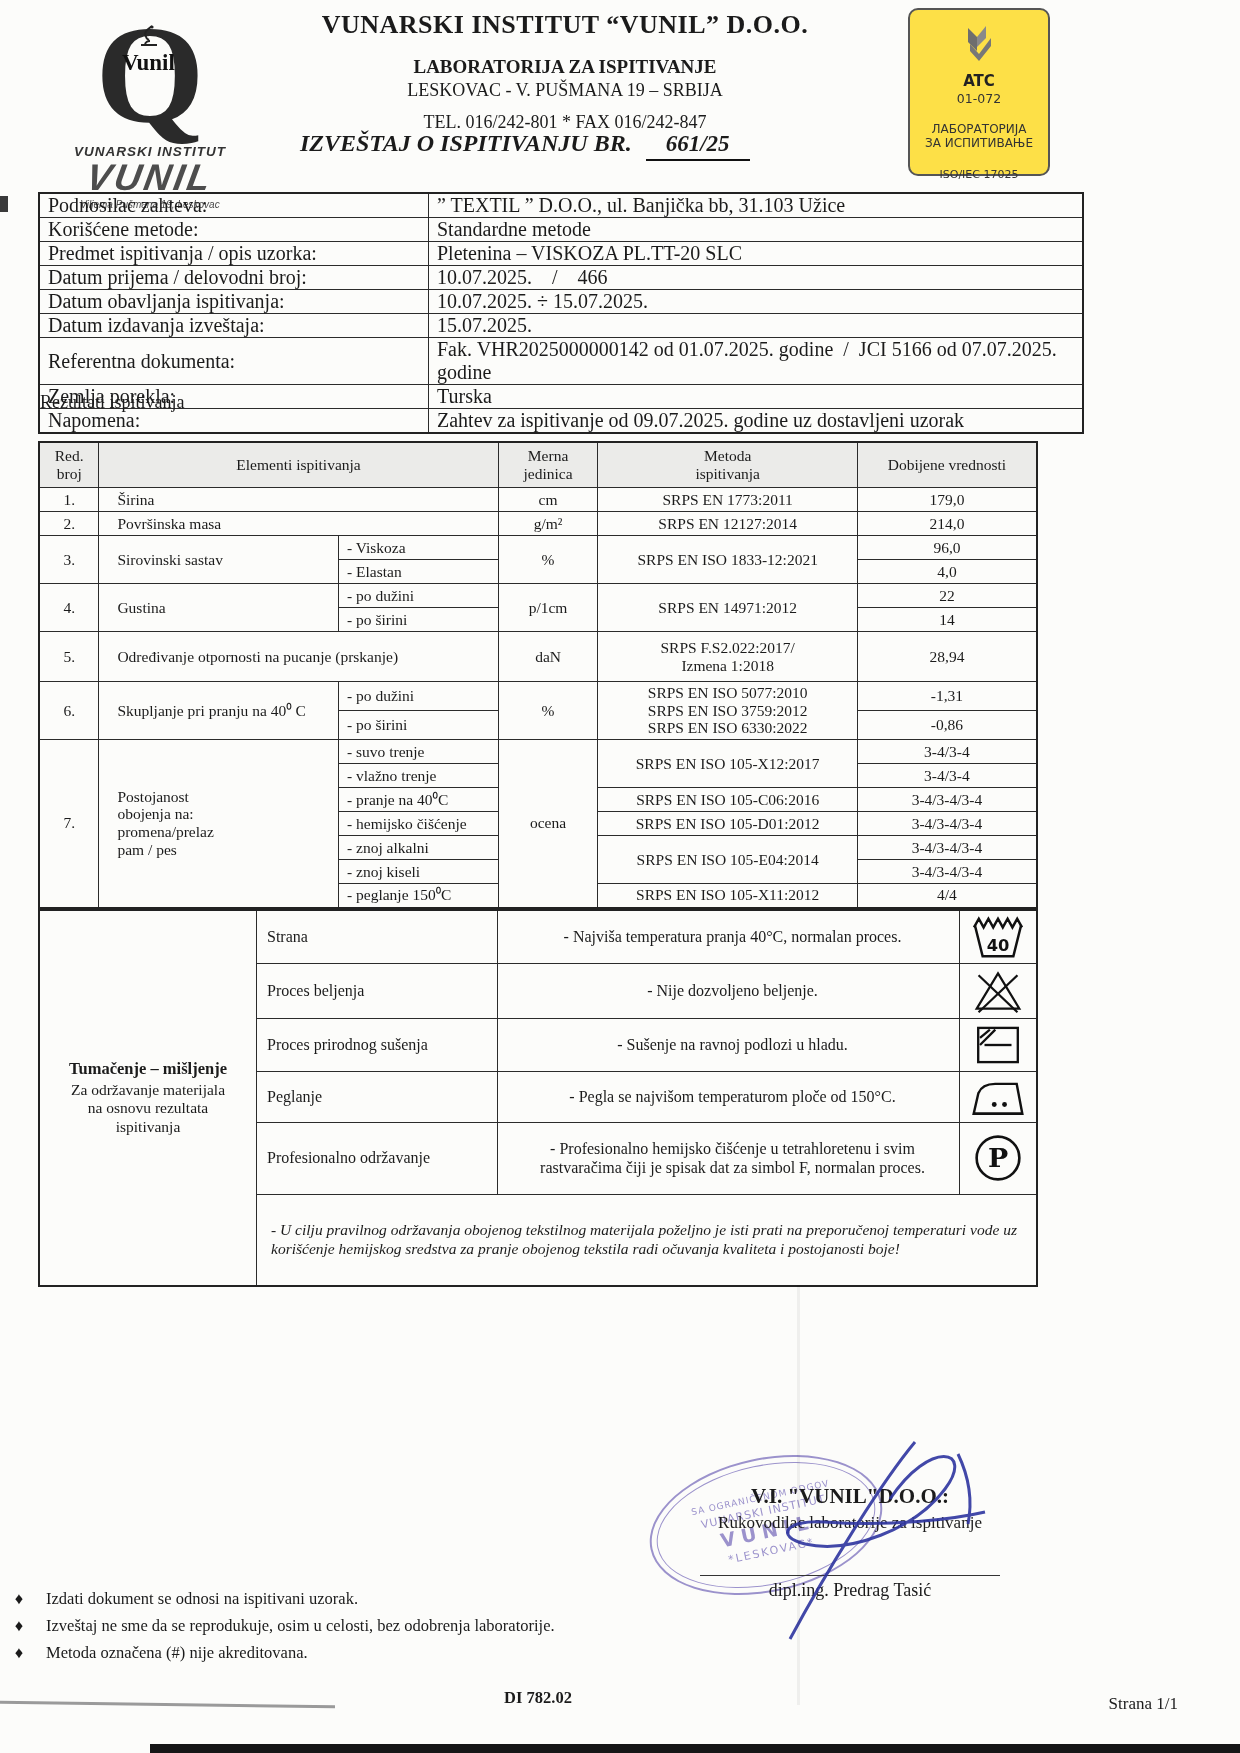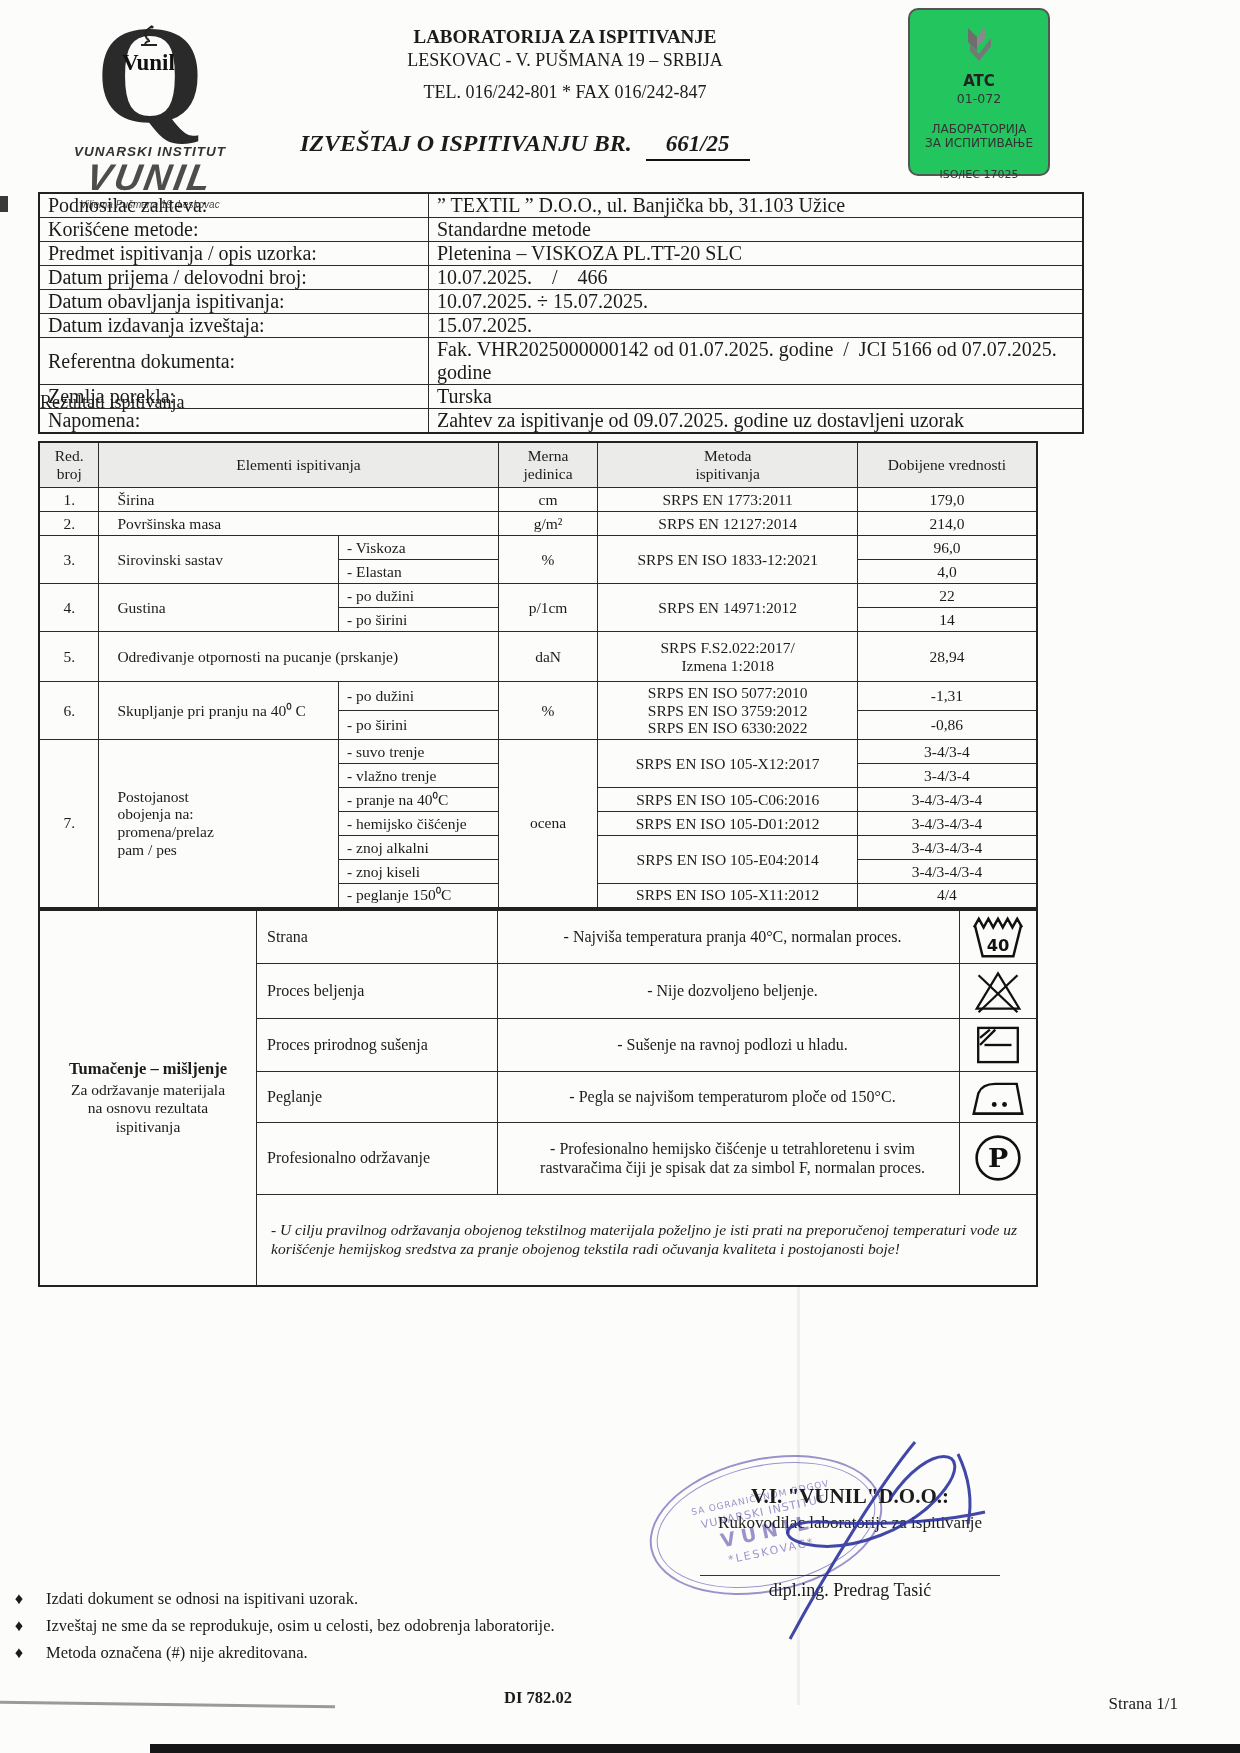--- a/index.html
+++ b/index.html
@@ -26,21 +26,21 @@
   .hc-addr{font-size:18px;margin-top:2px;}
   .hc-tel{font-size:18px;margin-top:11px;}
 
   .report-title{position:absolute;left:300px;top:130px;display:flex;align-items:baseline;gap:14px;}
   .rt-label{font-size:24px;font-weight:bold;font-style:italic;}
   .rt-num{font-size:23px;font-weight:bold;font-style:italic;border-bottom:2.5px solid #111;
           padding:0 20px 2px 20px;}
 
   .badge{position:absolute;left:908px;top:8px;width:138px;height:164px;border:2px solid #555;
          border-radius:10px;display:flex;flex-direction:column;align-items:center;
-         font-family:"DejaVu Sans",sans-serif;background:#22c55e;}
+         font-family:"DejaVu Sans",sans-serif;background:#fde047;}
   .badge-org{font-size:15px;font-weight:bold;color:#222;margin-top:2px;}
   .badge-num{font-size:12.5px;color:#333;margin-top:1px;}
   .badge-l1{font-size:12px;color:#333;margin-top:16px;}
   .badge-l2{font-size:12px;color:#333;}
   .badge-l3{font-size:11px;color:#333;margin-top:18px;}
 
   
   .it{position:absolute;left:38px;top:192px;width:1046px;border-collapse:collapse;}
   .it td{border:1.6px solid #2b2b2b;font-size:20px;padding:0 8px;height:20px;line-height:1.15;
          white-space:pre-wrap;}
@@ -127,20 +127,21 @@
           </svg>
       </span>
       <span class="logo-q-label">Vunil</span>
     </div>
     <div class="logo-line1">VUNARSKI INSTITUT</div>
     <div class="logo-line2">VUNIL</div>
     <div class="logo-line3">Viljema Pušmana 19, Leskovac</div>
   </div>
 
   <div class="head-center">
+    <div class="hc-institute">VUNARSKI INSTITUT “VUNIL” D.O.O.</div>
     <div class="hc-lab">LABORATORIJA ZA ISPITIVANJE</div>
     <div class="hc-addr">LESKOVAC - V. PUŠMANA 19 – SRBIJA</div>
     <div class="hc-tel">TEL. 016/242-801 * FAX  016/242-847</div>
   </div>
 
   <div class="report-title">
     <span class="rt-label">IZVEŠTAJ O ISPITIVANJU BR.</span>
     <span class="rt-num">661/25</span>
   </div>
 

